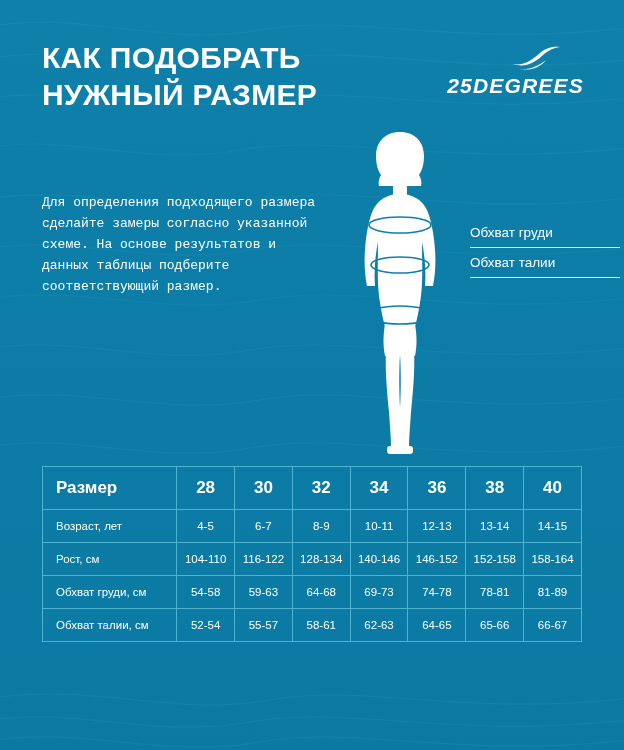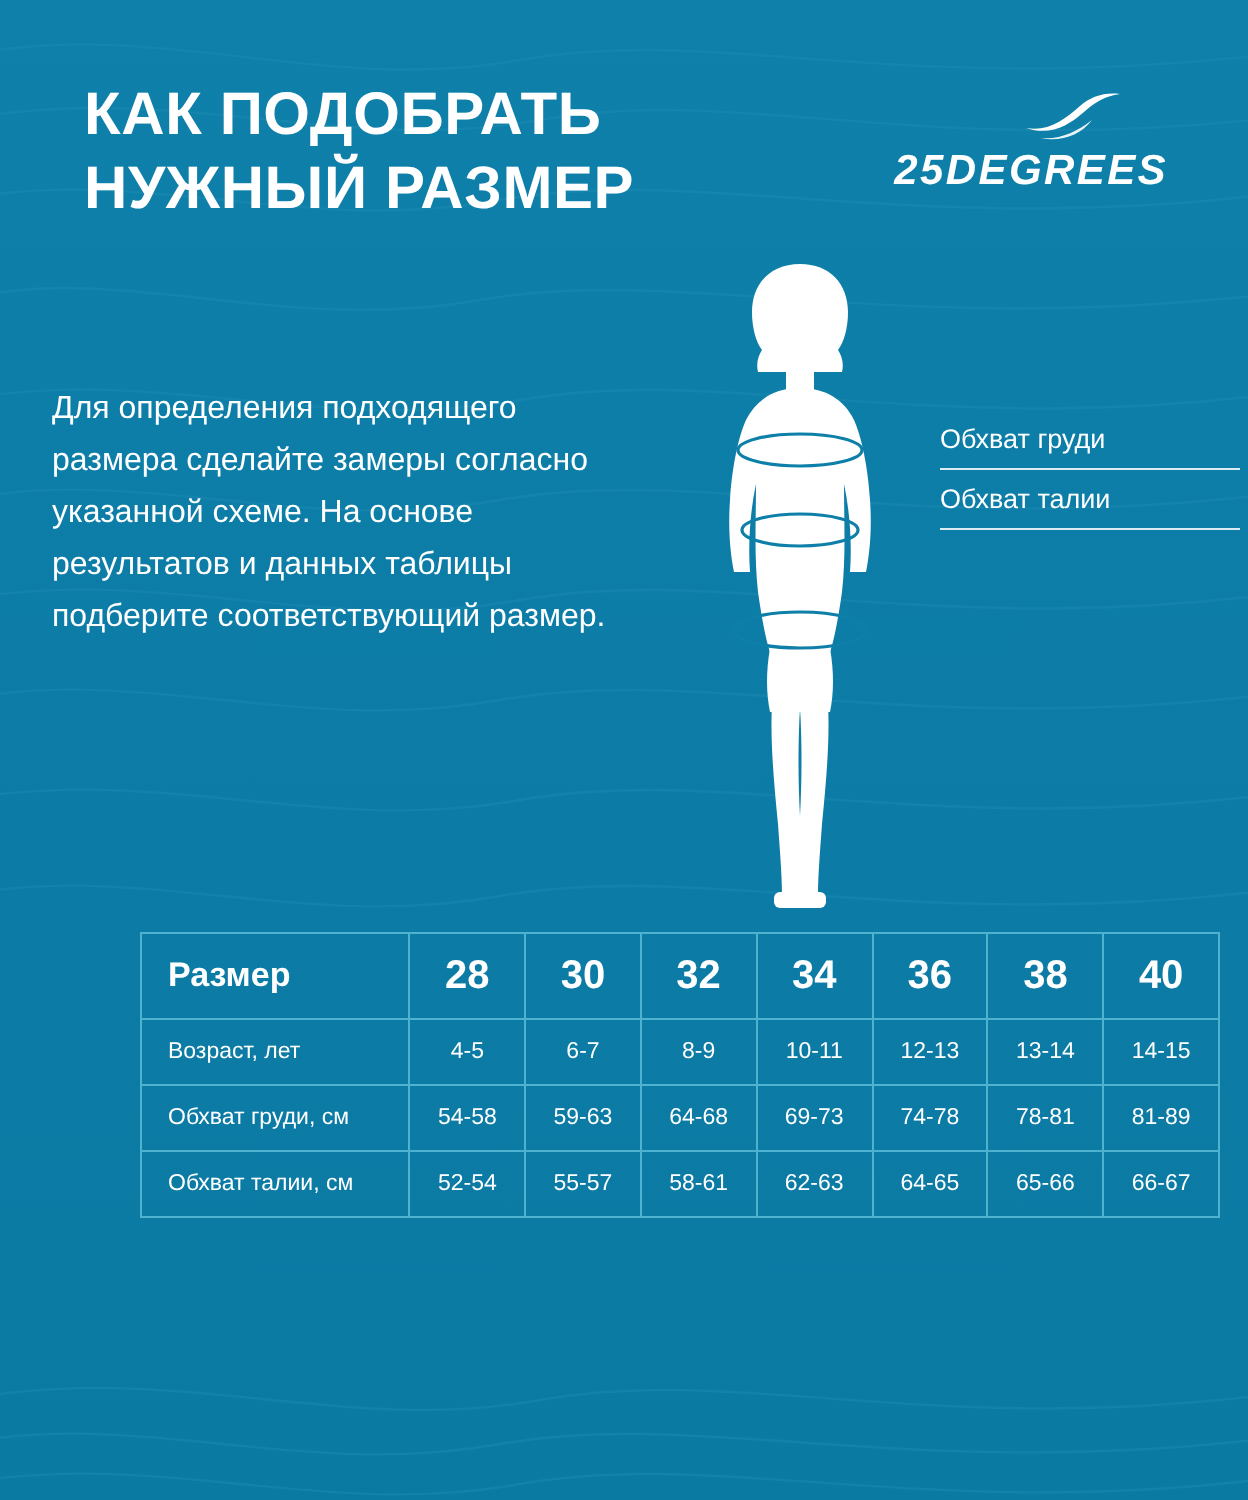--- a/index.html
+++ b/index.html
@@ -64,42 +64,43 @@
     display: block;
     color: #ffffff;
     font-size: 21px;
     font-weight: bold;
     letter-spacing: 1.2px;
     font-style: italic;
     white-space: nowrap;
   }
   .intro {
     position: absolute;
-    left: 26px;
+    left: 42px;
     top: 192px;
     width: 280px;
     color: #ffffff;
-    font-size: 16px;
+    font-size: 13px;
     line-height: 1.62;
+    font-family: Liberation Mono, monospace;
   }
   .intro p {
     margin: 0;
   }
   
   .figure {
     position: absolute;
     left: 335px;
     top: 130px;
     width: 130px;
     height: 330px;
   }
   .callouts {
     position: absolute;
     left: 470px;
-    top: 205px;
+    top: 218px;
     width: 150px;
   }
   .callout {
     color: #ffffff;
     font-size: 13.5px;
     height: 30px;
     line-height: 30px;
     white-space: nowrap;
   }
   .callout-line {
@@ -114,32 +115,31 @@
   .table-wrap {
     position: absolute;
     left: 42px;
     top: 466px;
     width: 540px;
   }
   table {
     border-collapse: collapse;
     width: 540px;
     color: #ffffff;
-    margin-left: 28px;
   }
   table td, table th {
     border: 1px solid #4fb2ce;
     text-align: center;
     font-weight: normal;
     font-size: 11.5px;
     height: 32px;
     padding: 0;
   }
   thead th {
-    font-size: 20px;
+    font-size: 17px;
     font-weight: bold;
     height: 42px;
   }
   thead th.head-label {
     text-align: left;
     padding-left: 13px;
     font-size: 17px;
   }
   tbody td.row-label {
     text-align: left;
@@ -245,20 +245,30 @@
             <td class="row-label">Возраст, лет</td>
             <td>4-5</td>
             <td>6-7</td>
             <td>8-9</td>
             <td>10-11</td>
             <td>12-13</td>
             <td>13-14</td>
             <td>14-15</td>
           </tr>
           <tr>
+            <td class="row-label">Рост, см</td>
+            <td>104-110</td>
+            <td>116-122</td>
+            <td>128-134</td>
+            <td>140-146</td>
+            <td>146-152</td>
+            <td>152-158</td>
+            <td>158-164</td>
+          </tr>
+          <tr>
             <td class="row-label">Обхват груди, см</td>
             <td>54-58</td>
             <td>59-63</td>
             <td>64-68</td>
             <td>69-73</td>
             <td>74-78</td>
             <td>78-81</td>
             <td>81-89</td>
           </tr>
           <tr>

